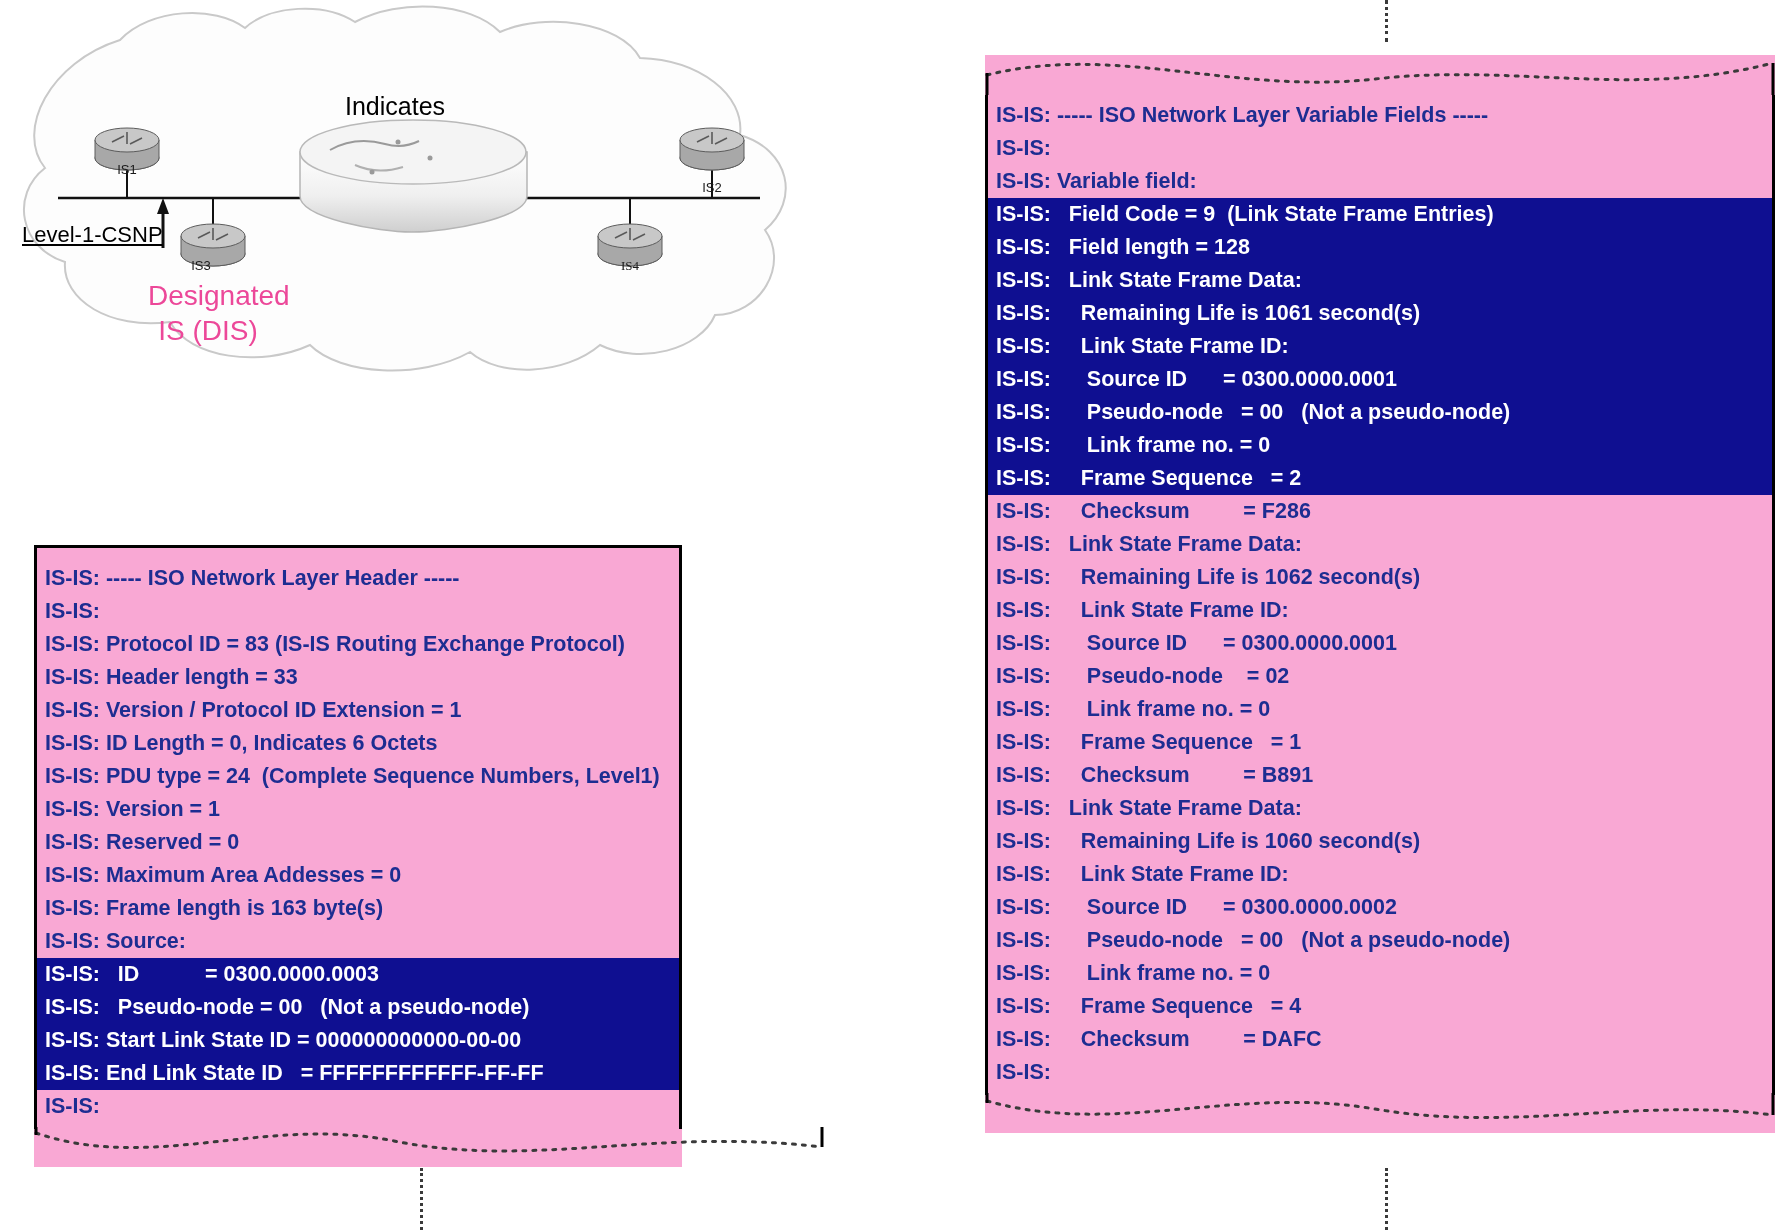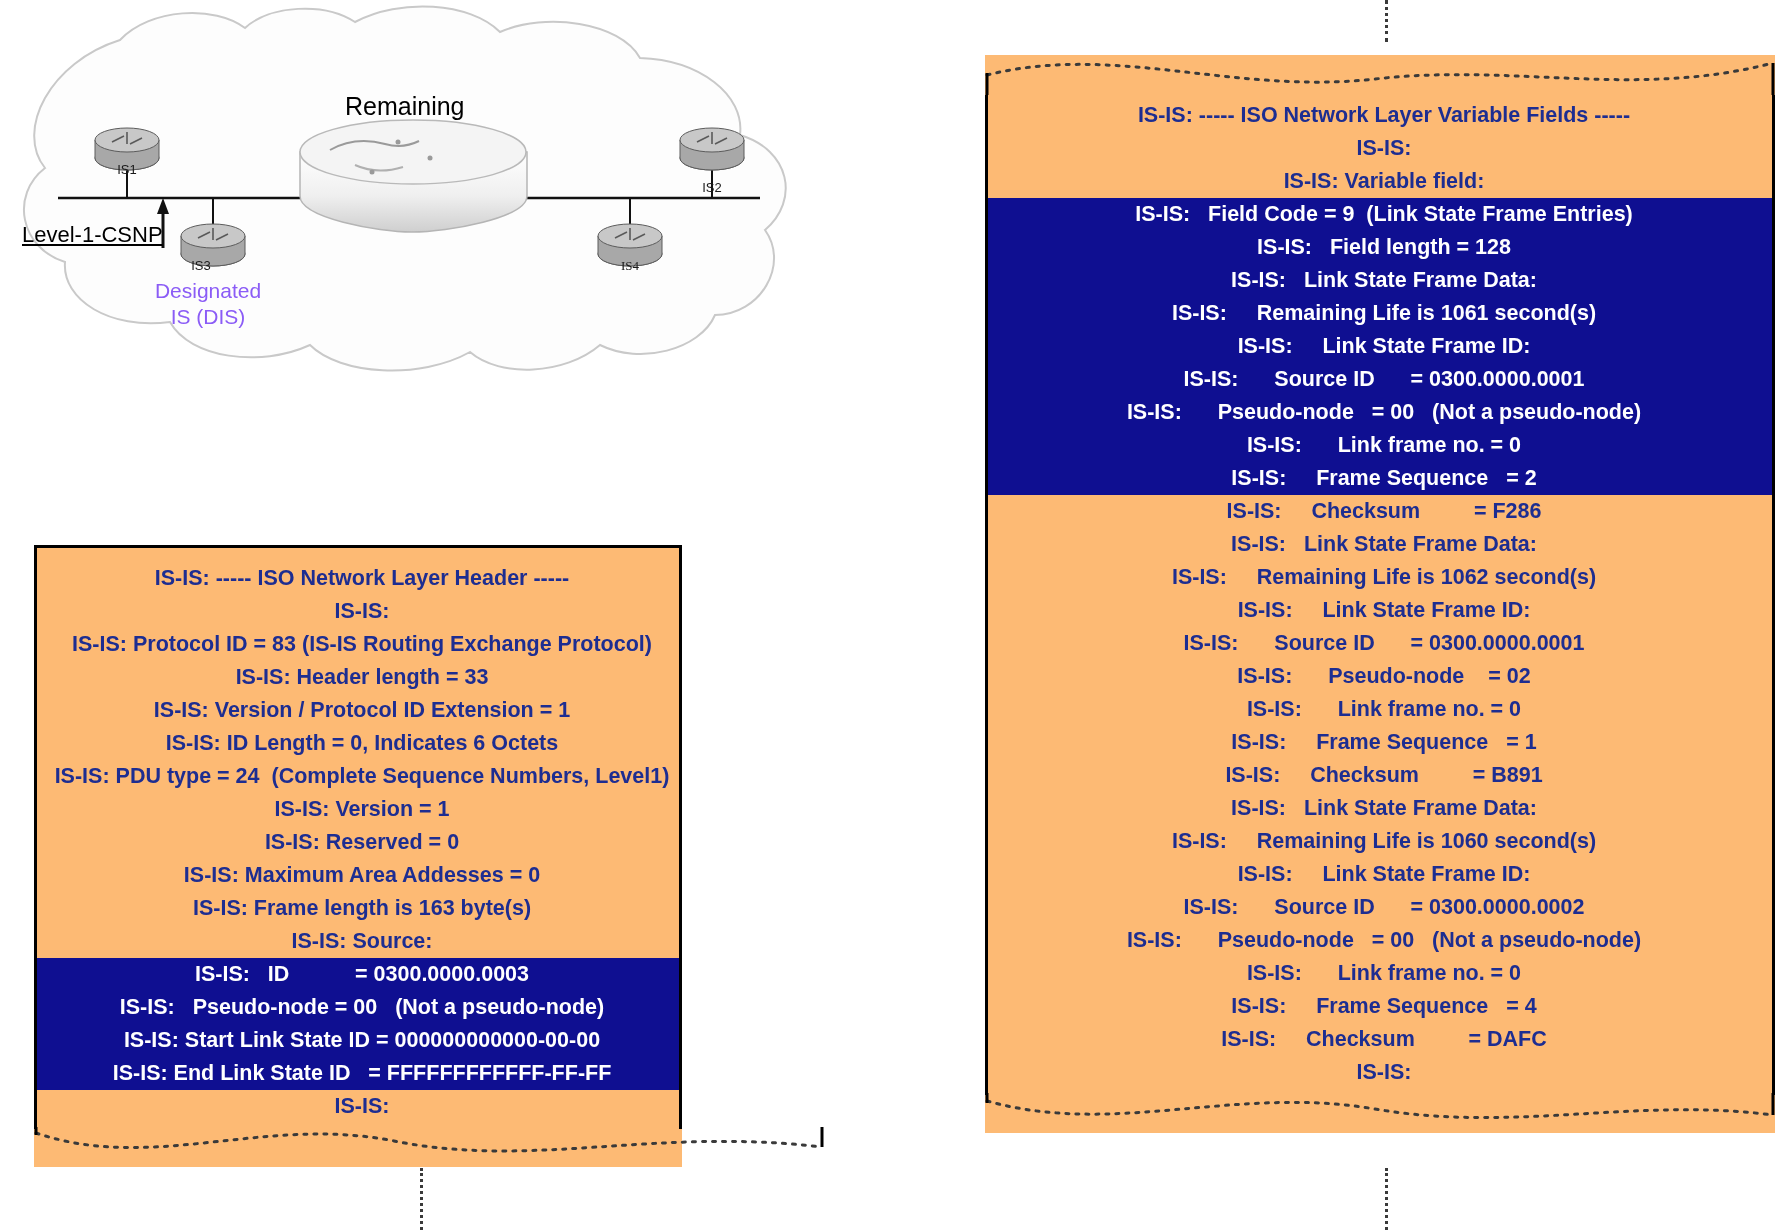--- a/index.html
+++ b/index.html
@@ -41,41 +41,40 @@
   }
   #level1-csnp-label {
     left: 22px;
     top: 222px;
     font-size: 22px;
     text-decoration: underline;
   }
   #dis-label {
     left: 148px;
     top: 278px;
-    color: #8b5cf6;
-    font-size: 21px;
+    color: #ec4899;
+    font-size: 28px;
     text-align: center;
     line-height: 1.25;
     white-space: normal;
     width: 120px;
   }
   .router-name {
     position: absolute;
     font-size: 13px;
     color: #1a1a1a;
     text-align: center;
     width: 40px;
   }
 
   
   .panel {
     position: absolute;
     box-sizing: border-box;
-    background: #fdba74;
-    text-align: center;
+    background: #f9a8d4;
   }
   .panel .lines {
     position: relative;
     font-size: 21.5px;
     font-weight: bold;
     color: #1d2d91;
     line-height: 33px;
     white-space: pre;
   }
   .line {
@@ -196,21 +195,21 @@
       <path d="M198,238 l12,-6 M228,234 l-12,6 M213,228 l0,12" stroke="#5a5a5a" stroke-width="1.6" fill="none"></path>
     </g>
     <g>
       <ellipse cx="630" cy="254" rx="32" ry="12" fill="#8d8d8d" stroke="#5c5c5c"></ellipse>
       <path d="M598,236 L598,254 a32,12 0 0 0 64,0 L662,236 Z" fill="#a8a8a8" stroke="#5c5c5c"></path>
       <ellipse cx="630" cy="236" rx="32" ry="12" fill="#c8c8c8" stroke="#5c5c5c"></ellipse>
       <path d="M615,238 l12,-6 M645,234 l-12,6 M630,228 l0,12" stroke="#5a5a5a" stroke-width="1.6" fill="none"></path>
     </g>
   </svg>
 
-  <div class="diag-label" id="pseudonode-label">Remaining</div>
+  <div class="diag-label" id="pseudonode-label">Indicates</div>
   <div class="diag-label" id="level1-csnp-label">Level-1-CSNP</div>
   <div class="diag-label" id="dis-label">Designated<br>IS (DIS)</div>
 
   <div class="router-name" style="left:107px; top:162px;">IS1</div>
   <div class="router-name" style="left:692px; top:180px;">IS2</div>
   <div class="router-name" style="left:181px; top:258px;">IS3</div>
   <div class="router-name" style="left:610px; top:258px;font-family:Liberation Serif, serif;">IS4</div>
 </div>
 
 <div class="panel" id="panel-left">

